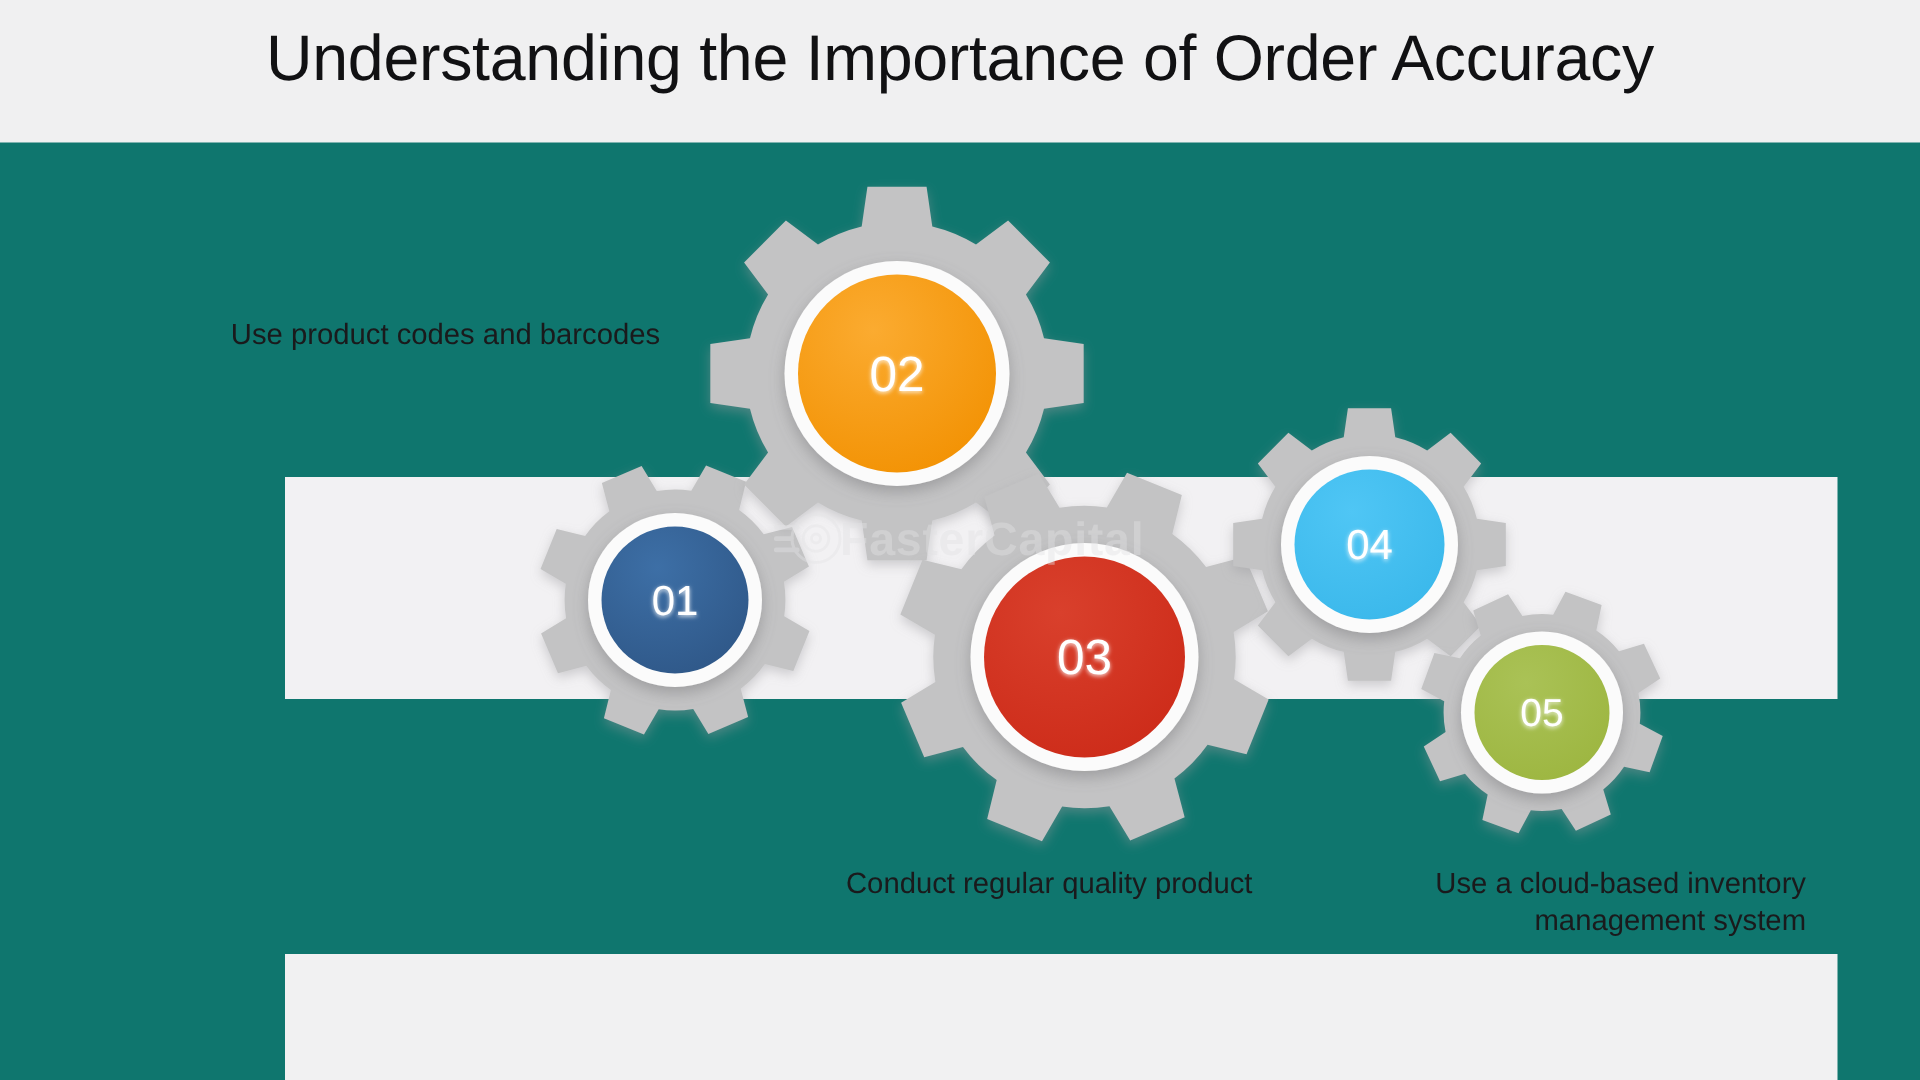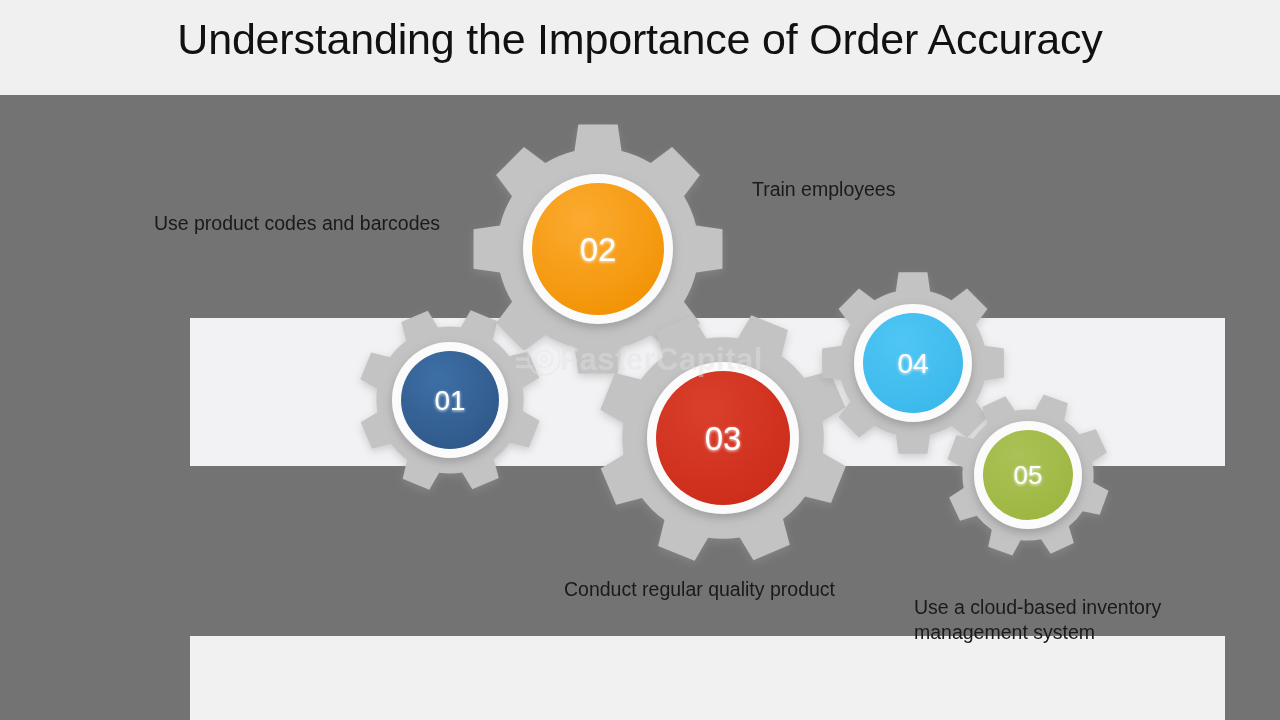--- a/index.html
+++ b/index.html
@@ -5,21 +5,21 @@
 <style>
   html, body {
     margin: 0;
     padding: 0;
     background: #efeff0;
   }
   #slide {
     position: relative;
     width: 1280px;
     height: 720px;
-    background: #737373;
+    background: #0f766e;
     overflow: hidden;
     font-family: "Liberation Sans", sans-serif;
     -webkit-font-smoothing: antialiased;
   }
   
   .bg-wash {
     position: absolute;
     background: #f2f2f3;
     pointer-events: none;
   }
@@ -54,21 +54,21 @@
     font-size: 19.5px;
     line-height: 25px;
     color: #1a1a1c;
     font-family: "Liberation Sans", sans-serif;
     white-space: pre-line;
   }
   .label.l01 { left: 14px;  top: 388px; width: 330px; text-align: left; }
   .label.l02 { left: 132px; top: 211px; width: 330px; text-align: center; }
   .label.l03 { left: 564px; top: 577px; width: 320px; text-align: left; }
   .label.l04 { left: 752px; top: 177px; width: 230px; text-align: left; }
-  .label.l05 { left: 914px; top: 595px; width: 290px; text-align: left; }
+  .label.l05 { left: 914px; top: 577px; width: 290px; text-align: right; }
 
   .gear-num {
     font-family: "Liberation Sans", sans-serif;
     font-weight: 400;
     fill: #ffffff;
   }
 
   #watermark {
     position: absolute;
     left: 516px;
@@ -179,17 +179,16 @@
         <rect x="0" y="14" width="17" height="3.2" rx="1.4"></rect>
         <rect x="0" y="21.5" width="13" height="3.2" rx="1.4"></rect>
         <rect x="0" y="29" width="17" height="3.2" rx="1.4"></rect>
       </g>
     </svg>
     <span class="wm-text">FasterCapital</span>
   </div>
 
   <div class="label l02">Use product codes and barcodes</div>
   <div class="label l03">Conduct regular quality product</div>
-  <div class="label l04">Train employees</div>
   <div class="label l05">Use a cloud-based inventory
 management system</div>
 
 </div>
 
 </body></html>

